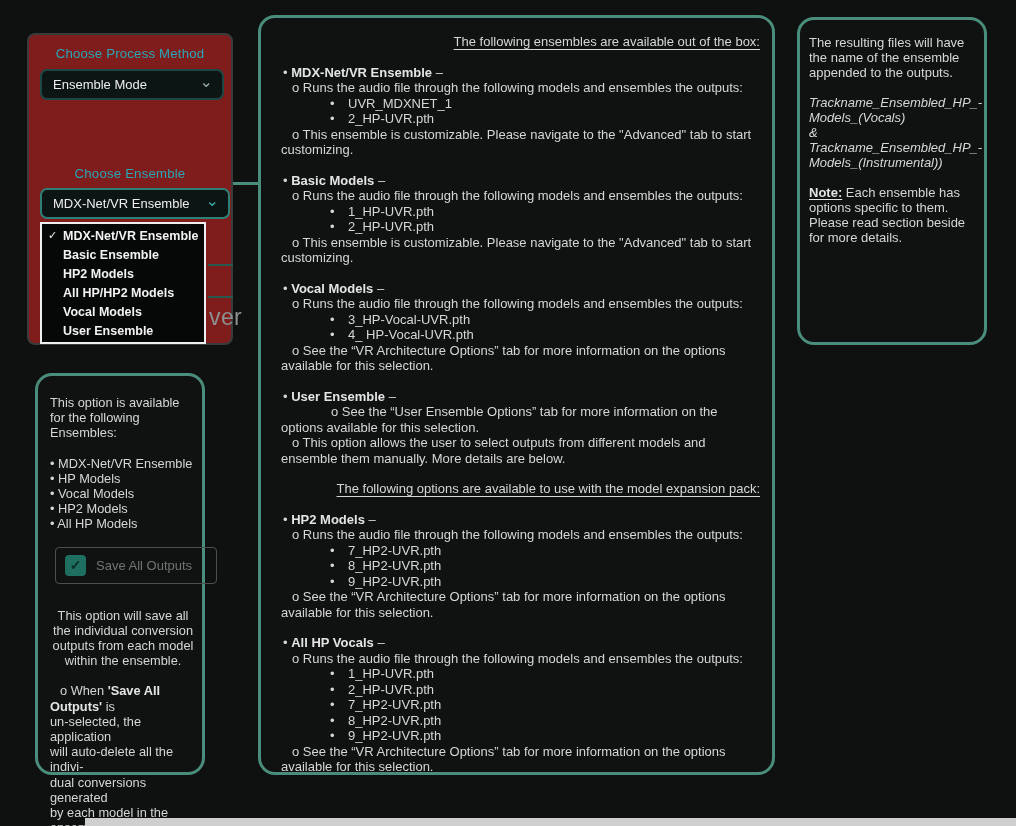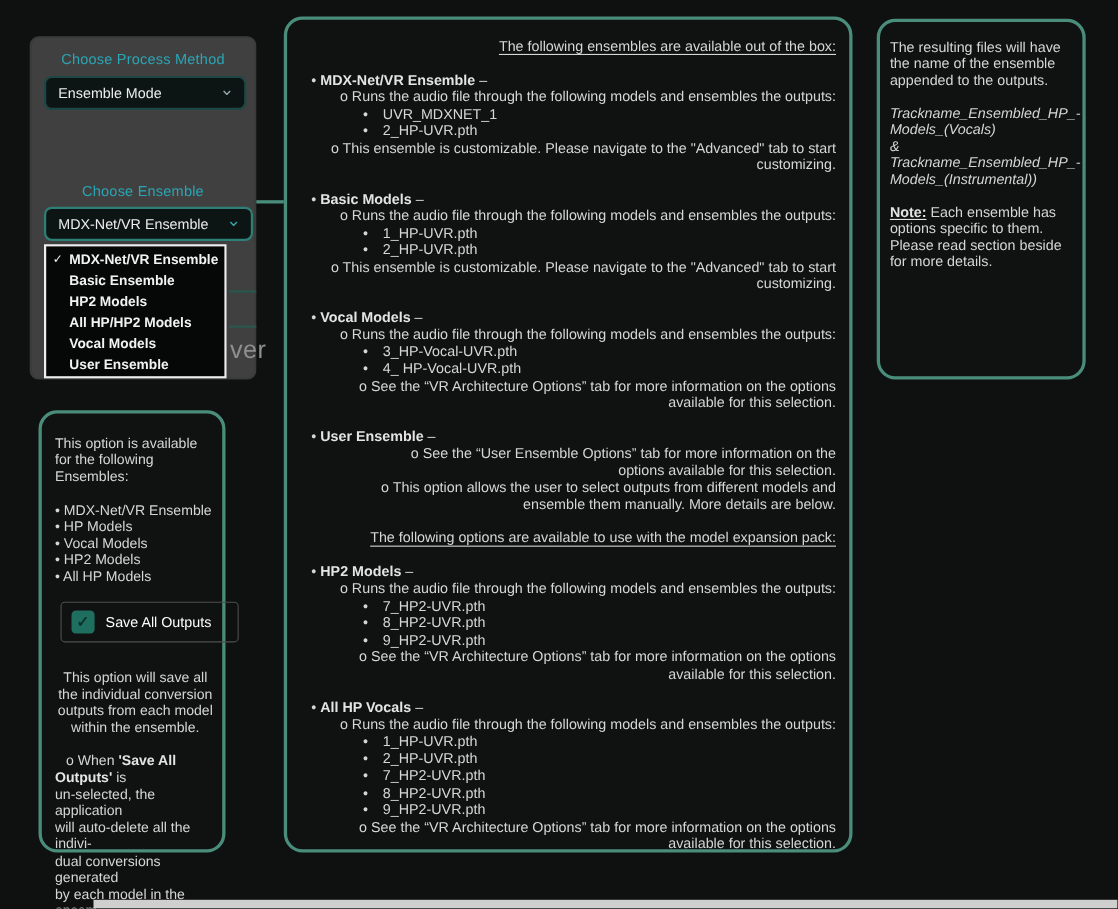--- a/index.html
+++ b/index.html
@@ -14,21 +14,21 @@
     border:3px solid #4a8d7b;border-radius:17px;background:#101211;
   }
   .b{font-weight:bold;color:#e4e4e4;}
   .u{text-decoration:underline;text-underline-offset:2px;}
   .italic{font-style:italic;}
 
   
   .lpanel{
     position:absolute;left:27px;top:33px;width:206px;height:312px;
     box-sizing:border-box;border:2px solid #3a3c3b;border-radius:8px;
-    background:#404040;
+    background:#7f1d1d;
   }
   .cyan-label{
     position:absolute;left:0;right:0;text-align:center;
     color:#2aa6b5;font-size:13.2px;letter-spacing:.2px;
   }
   .lbl1{top:11px;} .lbl2{top:131px;}
   .dd{
     position:absolute;height:31px;box-sizing:border-box;
     background:#0d1514;border:2px solid #1d4745;border-radius:7px;
     display:flex;align-items:center;justify-content:space-between;
@@ -68,38 +68,38 @@
     margin:15px 0 0 5px;width:162px;box-sizing:border-box;
     border:1px solid #4e4e4e;border-radius:4px;padding:7px 9px;
     display:flex;align-items:center;gap:10px;
   }
   .cb{
     width:21px;height:21px;border-radius:4px;background:#1f6f60;
     display:flex;align-items:center;justify-content:center;cursor:pointer;
     flex:0 0 auto;
   }
   .cb-check{color:#0c2f29;font-size:14px;font-weight:bold;}
-  .cb-label{color:#ffffff;font-size:13px;white-space:nowrap;}
+  .cb-label{color:#737373;font-size:13px;white-space:nowrap;}
   .ip-desc{margin-top:24px;text-align:center;}
   .ip-desc2{margin-top:15px;}
   .d2first{text-indent:10px;}
 
   
   .main-panel{
     left:258px;top:15px;width:517px;height:760px;
     padding:16px 12px 0 20px;font-size:13px;line-height:15.5px;
   }
   .doc-heading{
     text-decoration:underline;text-underline-offset:3px;
     margin-bottom:15px;padding-left:2px;text-align:right;
   }
   .sec{margin-bottom:15px;}
   .sec-title{padding-left:2px;}
   .sec-name{font-weight:bold;color:#e4e4e4;}
-  .ln-o{text-indent:11px;text-align:right;}
+  .ln-o{text-indent:11px;}
   .ln-o.deep{text-indent:50px;}
   .ln-m{padding-left:49px;display:flex;}
   .mb{width:18px;flex:0 0 auto;}
 
   
   .note-panel{
     left:797px;top:17px;width:190px;height:328px;
     padding:15px 8px 0 9px;font-size:13px;line-height:15px;
   }
   .np{margin:0 0 15px 0;}

